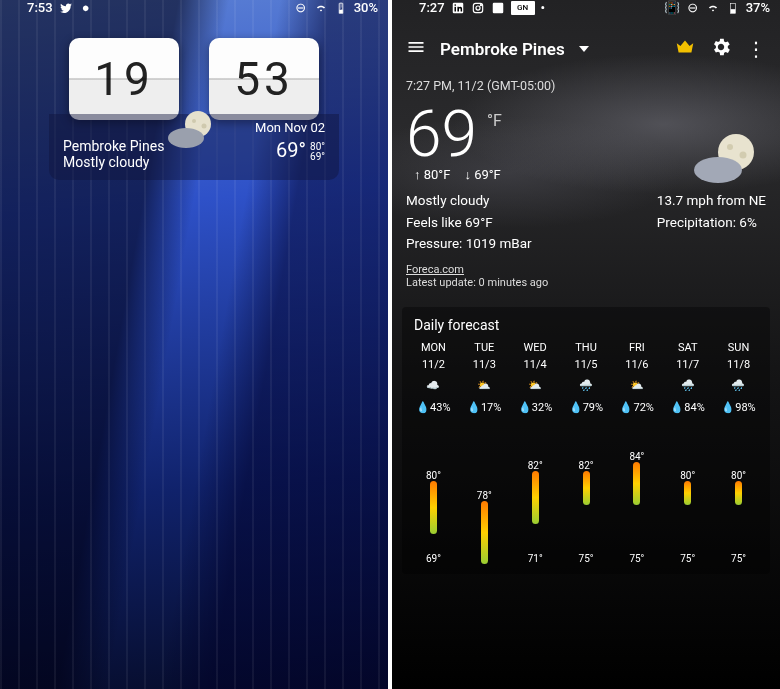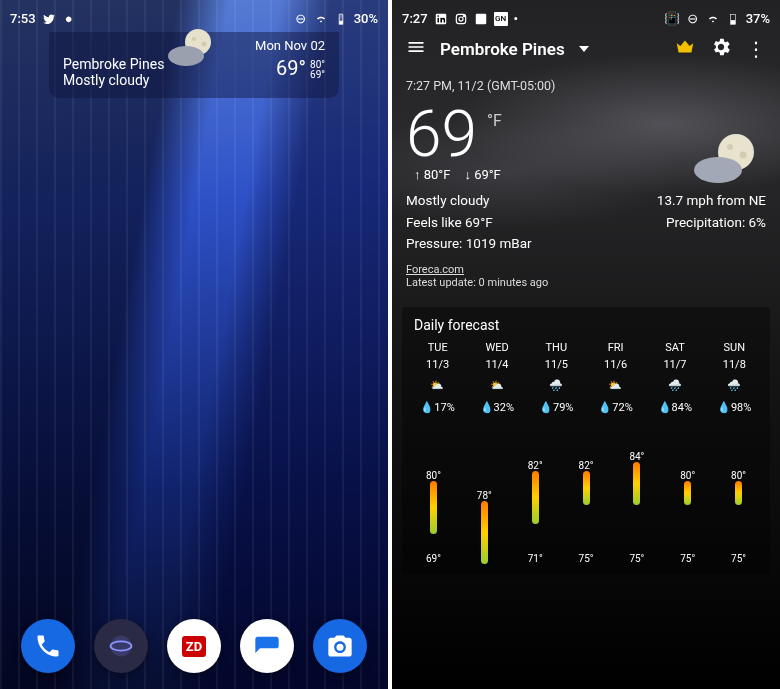--- a/index.html
+++ b/index.html
@@ -15,21 +15,21 @@
   }
   
   .right{background:linear-gradient(180deg,#1d1d1d 0%,#2c2c2e 20%,#18181a 60%,#050505 100%);}
   .clouds{position:absolute;inset:0;background:
     radial-gradient(ellipse 300px 100px at 70% 18%,rgba(120,120,130,.5),transparent 70%),
     radial-gradient(ellipse 250px 80px at 30% 25%,rgba(90,90,100,.4),transparent 70%),
     linear-gradient(180deg,#222224 0%,#2a2a2c 20%,#141415 55%,#000 100%);
   }
   .layer{position:relative;z-index:2;}
   
-  .status{height:26px;display:flex;align-items:flex-end;justify-content:space-between;padding:0 10px;font-size:13px;font-weight:500;}
+  .status{height:26px;display:flex;align-items:flex-start;justify-content:space-between;padding:0 10px;font-size:13px;font-weight:500;margin-left:17px;}
   .status .l,.status .r{display:flex;align-items:center;gap:6px;}
   .ico{display:inline-flex;width:14px;height:14px;align-items:center;justify-content:center;}
   
   .widget{margin:12px auto 0;width:290px;}
   .flip{display:flex;justify-content:center;gap:30px;}
   .card{width:110px;height:82px;background:linear-gradient(180deg,#fdfdfd 48%,#eeeeee 52%);border-radius:10px;color:#222;font-size:46px;font-weight:400;display:flex;align-items:center;justify-content:center;box-shadow:0 3px 10px rgba(0,0,0,.45);position:relative;letter-spacing:4px;}
   .card:after{content:"";position:absolute;left:0;right:0;top:49%;height:2px;background:rgba(0,0,0,.15);}
   .wlower{background:rgba(15,20,60,.45);border-radius:0 0 10px 10px;margin-top:-6px;padding:24px 14px 10px;position:relative;display:flex;justify-content:space-between;font-size:14px;}
   .wlower .date{position:absolute;right:14px;top:6px;font-size:13px;}
   .wtemp{font-size:20px;}
@@ -93,20 +93,24 @@
                 <path d="M15 4h-1V2h-4v2H9c-.6 0-1 .4-1 1v16c0 .6.4 1 1 1h6c.6 0 1-.4 1-1V5c0-.6-.4-1-1-1zm-1 14h-4v-3l4-5v3l-4 5h4z" opacity=".3"></path>
                 <path d="M9 4h6v17H9z" fill="none" stroke="#fff"></path>
                 <rect x="9" y="15" width="6" height="6" fill="#fff"></rect>
               </svg>
             </span>
           <span>30%</span>
         </div>
       </div>
 
       <div class="widget">
+        <div class="flip">
+          <div class="card">19</div>
+          <div class="card">53</div>
+        </div>
         <div class="wlower">
           <span class="moon-s">
             <svg width="60" height="44" viewBox="0 0 60 44">
                 <circle cx="34" cy="16" r="13" fill="#e6e1cd"></circle>
                 <circle cx="30" cy="13" r="2" fill="#cfc9ae"></circle>
                 <circle cx="40" cy="18" r="2.5" fill="#cfc9ae"></circle>
                 <ellipse cx="22" cy="30" rx="18" ry="10" fill="#9aa0ad"></ellipse>
               </svg>
           </span>
           <div class="date">Mon Nov 02</div>
@@ -114,47 +118,20 @@
             <div>Pembroke Pines</div>
             <div>Mostly cloudy</div>
           </div>
           <div class="wtemp">
             <span>69°</span><span class="sm"><span>80°</span><br><span>69°</span></span>
           </div>
         </div>
       </div>
     </div>
 
-    <div class="dock layer">
-      <div class="app" style="background:#1668e3">
-          <svg viewBox="0 0 24 24" fill="#fff">
-            <path d="M6.6 10.8c1.4 2.8 3.8 5.1 6.6 6.6l2.2-2.2c.3-.3.7-.4 1-.2 1.1.4 2.3.6 3.6.6.6 0 1 .4 1 1V20c0 .6-.4 1-1 1C10.6 21 3 13.4 3 4c0-.6.4-1 1-1h3.5c.6 0 1 .4 1 1 0 1.2.2 2.4.6 3.6.1.4 0 .8-.3 1l-2.2 2.2z"></path>
-          </svg>
-        </div>
-      <div class="app" style="background:#2a2a44">
-          <svg viewBox="0 0 24 24" fill="#6b7cff">
-            <circle cx="12" cy="12" r="9" fill="#3a3a6a"></circle>
-            <ellipse cx="12" cy="12" rx="9" ry="4" fill="none" stroke="#8b96ff" stroke-width="1.5"></ellipse>
-          </svg>
-        </div>
-      <div class="app" style="background:#fff">
-          <div style="background:#c00;color:#fff;font-weight:700;font-size:13px;padding:3px 4px;border-radius:3px">ZD</div>
-        </div>
-      <div class="app" style="background:#fff">
-          <svg viewBox="0 0 24 24" fill="#1a73e8">
-            <path d="M20 4H4c-1.1 0-2 .9-2 2v12l4-4h14c1.1 0 2-.9 2-2V6c0-1.1-.9-2-2-2z"></path>
-          </svg>
-        </div>
-      <div class="app" style="background:#1668e3">
-          <svg viewBox="0 0 24 24" fill="#fff">
-            <path d="M9 3l-1.8 2H4c-1.1 0-2 .9-2 2v12c0 1.1.9 2 2 2h16c1.1 0 2-.9 2-2V7c0-1.1-.9-2-2-2h-3.2L15 3H9zm3 15c-2.8 0-5-2.2-5-5s2.2-5 5-5 5 2.2 5 5-2.2 5-5 5z"></path>
-            <circle cx="12" cy="13" r="3"></circle>
-          </svg>
-        </div>
-    </div>
   </div>
 
   <div class="phone right">
     <div class="clouds"></div>
     <div class="layer">
       <div class="status">
         <div class="l">
           <span>7:27</span>
           <span class="ico">
               <svg viewBox="0 0 24 24" fill="#fff">
@@ -169,21 +146,21 @@
                 <rect x="4" y="4" width="16" height="16" rx="4"></rect>
                 <circle cx="12" cy="12" r="3.5"></circle>
                 <circle cx="17" cy="7" r="1" fill="#fff"></circle>
               </svg>
             </span>
           <span class="ico">
               <svg viewBox="0 0 24 24" fill="#fff">
                 <rect x="3" y="3" width="18" height="18" rx="2"></rect>
               </svg>
             </span>
-          <span class="ico" style="font-size:8px;background:#fff;color:#000;padding:0 2px;border-radius:1px">GN</span>
+          <span class="ico" style="font-size:8px;background:#fff;color:#000;padding:0 12px;border-radius:1px">GN</span>
           <span>•</span>
         </div>
         <div class="r">
           <span class="ico">📳</span>
           <span class="ico">⊖</span>
           <span class="ico">
               <svg viewBox="0 0 24 24" fill="#fff">
                 <path d="M12 18l-2-2c1.1-1.1 2.9-1.1 4 0l-2 2zm-5-5l-2-2c3.9-3.9 10.1-3.9 14 0l-2 2c-2.8-2.8-7.2-2.8-10 0z"></path>
               </svg>
             </span>
@@ -233,34 +210,40 @@
         <span>↑ <span>80°F</span></span>
         <span>↓ <span>69°F</span></span>
       </div>
 
       <div class="conds">
         <div>
           <div>Mostly cloudy</div>
           <div>Feels like 69°F</div>
           <div>Pressure: 1019 mBar</div>
         </div>
-        <div style="text-align:right">
+        <div style="text-align:left">
           <div>13.7 mph from NE</div>
           <div>Precipitation: 6%</div>
         </div>
       </div>
 
       <div class="src">
         <a>Foreca.com</a><br>
         <span>Latest update: 0 minutes ago</span>
       </div>
 
       <div class="panel">
         <div class="ptitle">Daily forecast</div>
         <div class="days" id="dayrow">
+            <div class="day">
+              <div>MON</div>
+  <div>11/2</div>
+  <div class="dico">☁️</div>
+  <div>💧43%</div>
+            </div>
             <div class="day">
               <div>TUE</div>
   <div>11/3</div>
   <div class="dico">⛅</div>
   <div>💧17%</div>
             </div>
             <div class="day">
               <div>WED</div>
   <div>11/4</div>
   <div class="dico">⛅</div>

